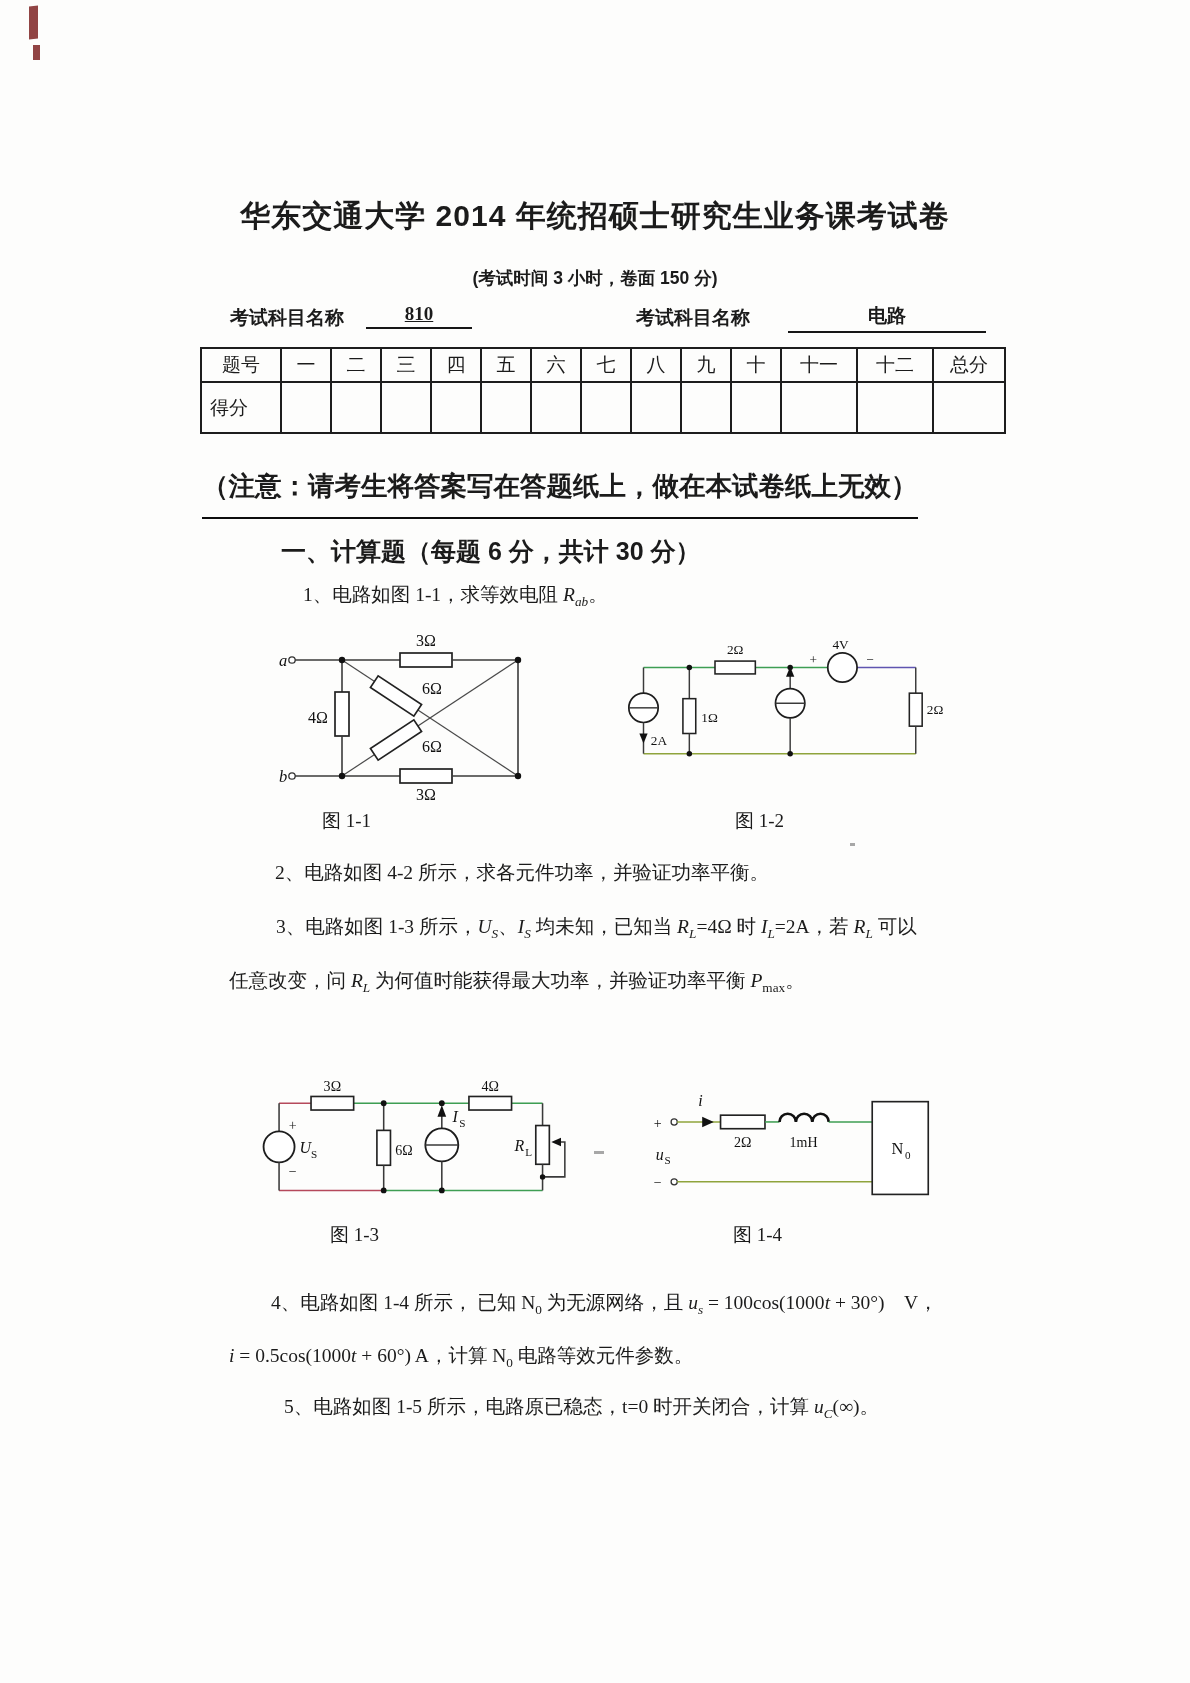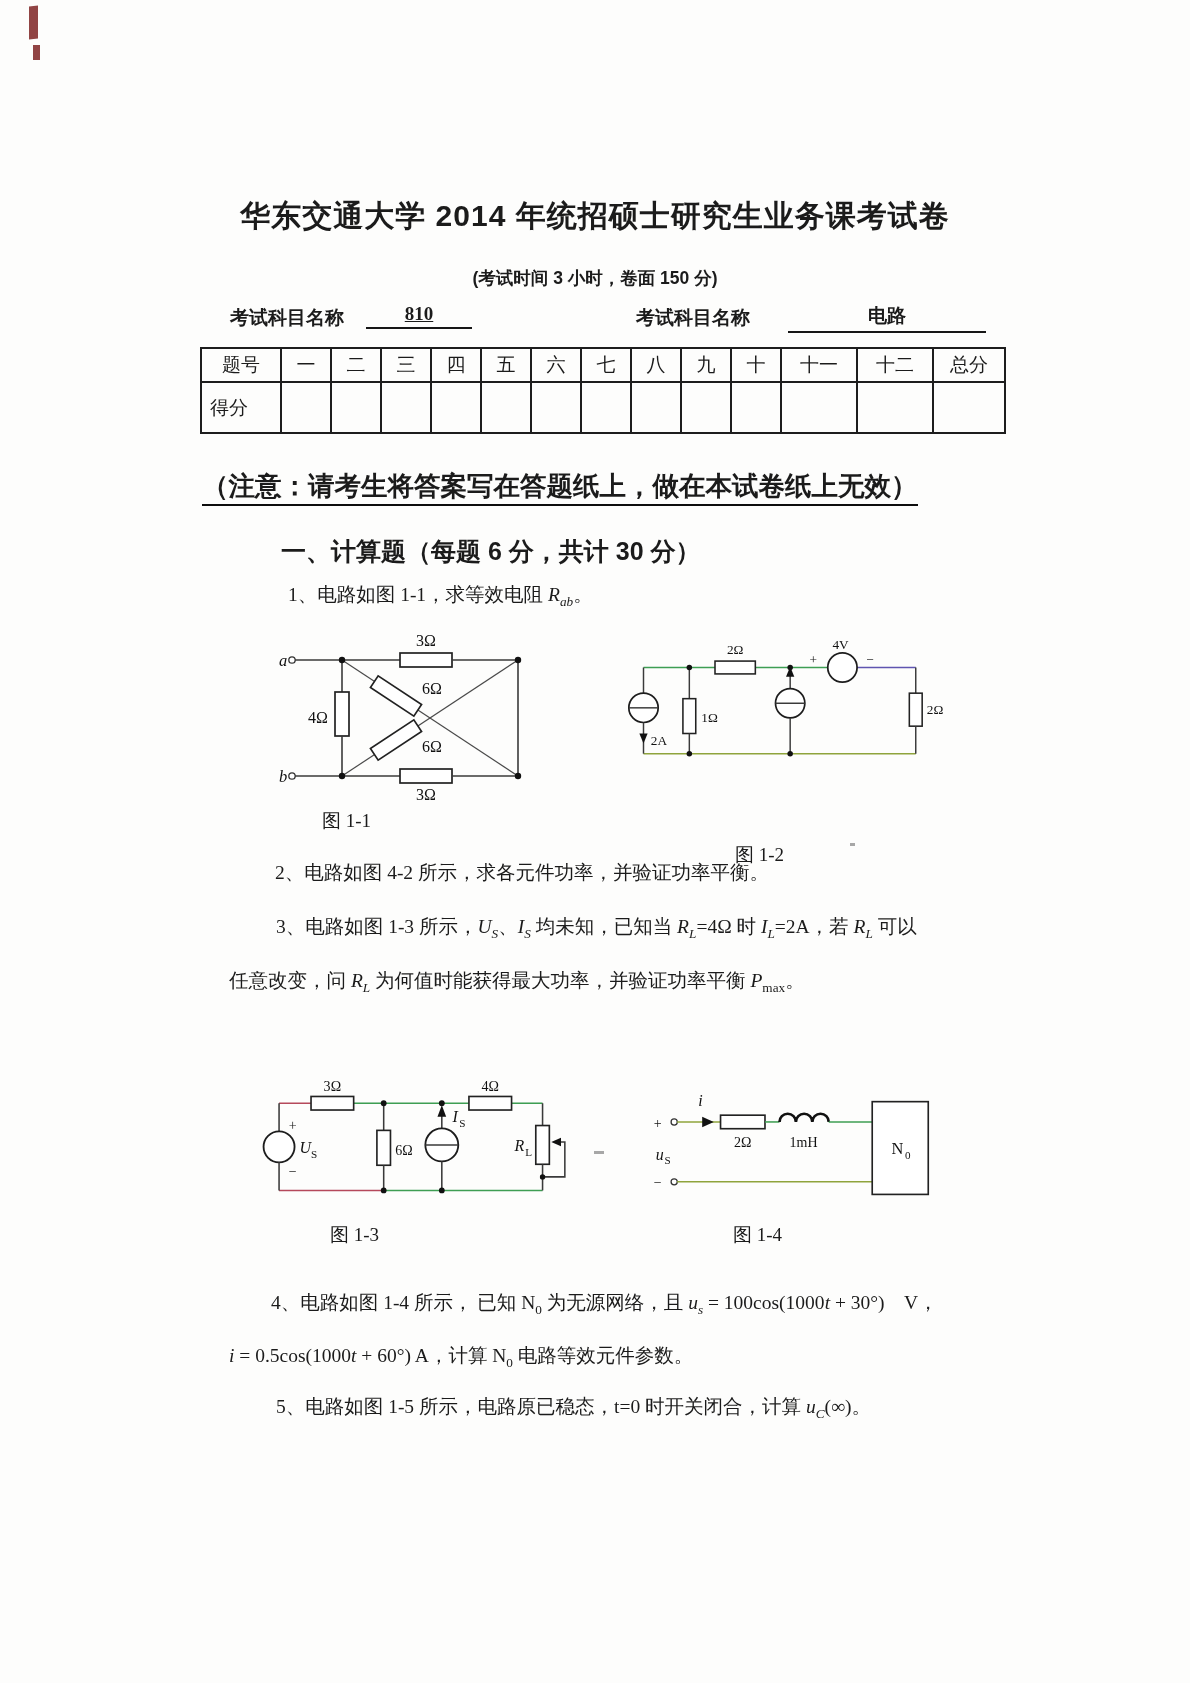--- a/index.html
+++ b/index.html
@@ -14,21 +14,21 @@
   .meta-label{top:305px;font-size:19px;font-weight:700;}
   .meta-value{top:303px;font-size:19px;font-weight:700;text-align:center;border-bottom:2.2px solid #161616;padding-bottom:2px;}
   #score-table{left:200px;top:347px;width:806px;}
   table{border-collapse:collapse;width:100%;table-layout:fixed;}
   td{border:2px solid #1d1d1d;font-size:19px;height:30px;overflow:hidden;}
   tr.r1 td{height:30px;text-align:center;}
   tr.r2 td{height:36px;text-align:left;padding-left:9px;}
   tr.r2 td.lab, tr.r3 td.lab{text-align:left;padding-left:8px;}
   tr.r3 td{height:47px;margin-top:29px;}
   .notice{left:202px;top:468px;width:800px;font-size:26.5px;font-weight:700;white-space:nowrap;}
-  .notice span{border-bottom:2.6px solid #0d0d0d;padding-bottom:3px;}
+  .notice span{border-bottom:2.6px solid #0d0d0d;padding-bottom:16px;}
   .sec-head{font-size:25px;font-weight:700;}
   .q{font-size:19.5px;white-space:nowrap;}
   .cap{font-size:19px;}
   svg{overflow:visible;}
   .w{stroke:#3a3a3a;stroke-width:1.6;fill:none;}
   .wg{stroke:#3e9e53;stroke-width:1.6;fill:none;}
   .wo{stroke:#8fa43c;stroke-width:1.6;fill:none;}
   .wp{stroke:#5f55b0;stroke-width:1.6;fill:none;}
   .wr{stroke:#b5495b;stroke-width:1.6;fill:none;}
   .thin{stroke:#4a4a4a;stroke-width:1.2;fill:none;}
@@ -114,27 +114,27 @@
         <td></td>
       </tr>
     </tbody>
       </table>
   </div>
 
   <div class="abs notice"><span>（注意：请考生将答案写在答题纸上，做在本试卷纸上无效）</span></div>
 
   <div class="abs sec-head sans" style="left:281px;top:535px;">一、计算题（每题 6 分，共计 30 分）</div>
 
-  <div class="abs q" style="left:288px;top:581px;"><span>1、电路如图 1-1，求等效电阻 </span><span class="it">R</span><sub class="it">ab</sub><span>。</span></div>
+  <div class="abs q" style="left:303px;top:581px;"><span>1、电路如图 1-1，求等效电阻 </span><span class="it">R</span><sub class="it">ab</sub><span>。</span></div>
   <div class="abs q" style="left:275px;top:859px;"><span>2、电路如图 4-2 所示，求各元件功率，并验证功率平衡。</span></div>
   <div class="abs q" style="left:276px;top:913px;"><span>3、电路如图 1-3 所示，</span><span class="it">U</span><sub class="it">S</sub><span>、</span><span class="it">I</span><sub class="it">S</sub><span> 均未知，已知当 </span><span class="it">R</span><sub class="it">L</sub><span>=4Ω 时 </span><span class="it">I</span><sub class="it">L</sub><span>=2A，若 </span><span class="it">R</span><sub class="it">L</sub><span> 可以</span></div>
   <div class="abs q" style="left:229px;top:967px;"><span>任意改变，问 </span><span class="it">R</span><sub class="it">L</sub><span> 为何值时能获得最大功率，并验证功率平衡 </span><span class="it">P</span><sub>max</sub><span>。</span></div>
   <div class="abs q" style="left:271px;top:1289px;"><span>4、电路如图 1-4 所示， 已知 N</span><sub>0</sub><span> 为无源网络，且 </span><span class="it">u</span><sub class="it">s</sub><span> = 100cos(1000</span><span class="it">t</span><span> + 30°)　V，</span></div>
   <div class="abs q" style="left:229px;top:1342px;"><span class="it">i</span><span> = 0.5cos(1000</span><span class="it">t</span><span> + 60°) A，计算 N</span><sub>0</sub><span> 电路等效元件参数。</span></div>
-  <div class="abs q" style="left:276px;top:1393px;"><span>5、电路如图 1-5 所示，电路原已稳态，t=0 时开关闭合，计算 </span><span class="it">u</span><sub class="it">C</sub><span>(∞)。</span></div>
+  <div class="abs q" style="left:284px;top:1393px;"><span>5、电路如图 1-5 所示，电路原已稳态，t=0 时开关闭合，计算 </span><span class="it">u</span><sub class="it">C</sub><span>(∞)。</span></div>
 
   <svg class="abs" style="left:278px;top:630px;" width="285" height="174" viewBox="0 0 285 174">
     <g>
       <line class="thin" x1="64" y1="30" x2="240" y2="146"></line>
       <line class="thin" x1="64" y1="146" x2="240" y2="30"></line>
     </g>
     <g transform="translate(118,66) rotate(33.4)">
       <rect class="box" x="-26" y="-7" width="52" height="14"></rect>
     </g>
     <g transform="translate(118,110) rotate(-33.4)">
@@ -213,21 +213,21 @@
       <line class="w" x1="322" y1="30" x2="322" y2="58"></line>
       <rect class="box" x="315" y="58" width="14" height="36"></rect>
       <line class="w" x1="322" y1="94" x2="322" y2="124"></line>
       <text class="lbl-s" x="334" y="81">2Ω</text>
     </g>
     <circle class="dot" cx="75" cy="30" r="3"></circle>
       <circle class="dot" cx="185" cy="30" r="3"></circle>
     <circle class="dot" cx="75" cy="124" r="3"></circle>
       <circle class="dot" cx="185" cy="124" r="3"></circle>
   </svg>
-  <div class="abs cap" style="left:735px;top:842px;">图 1-2</div>
+  <div class="abs cap" style="left:735px;top:808px;">图 1-2</div>
 
   <svg class="abs" style="left:240px;top:1080px;" width="330" height="124" viewBox="0 0 340 128">
     <line class="wr" x1="40" y1="24" x2="73" y2="24"></line>
     <line class="wg" x1="117" y1="24" x2="148" y2="24"></line>
     <line class="wg" x1="148" y1="24" x2="236" y2="24"></line>
     <line class="wg" x1="280" y1="24" x2="312" y2="24"></line>
     <line class="wr" x1="40" y1="114" x2="148" y2="114"></line>
     <line class="wg" x1="148" y1="114" x2="312" y2="114"></line>
     <g>
       <line class="w" x1="40" y1="24" x2="40" y2="53"></line>

